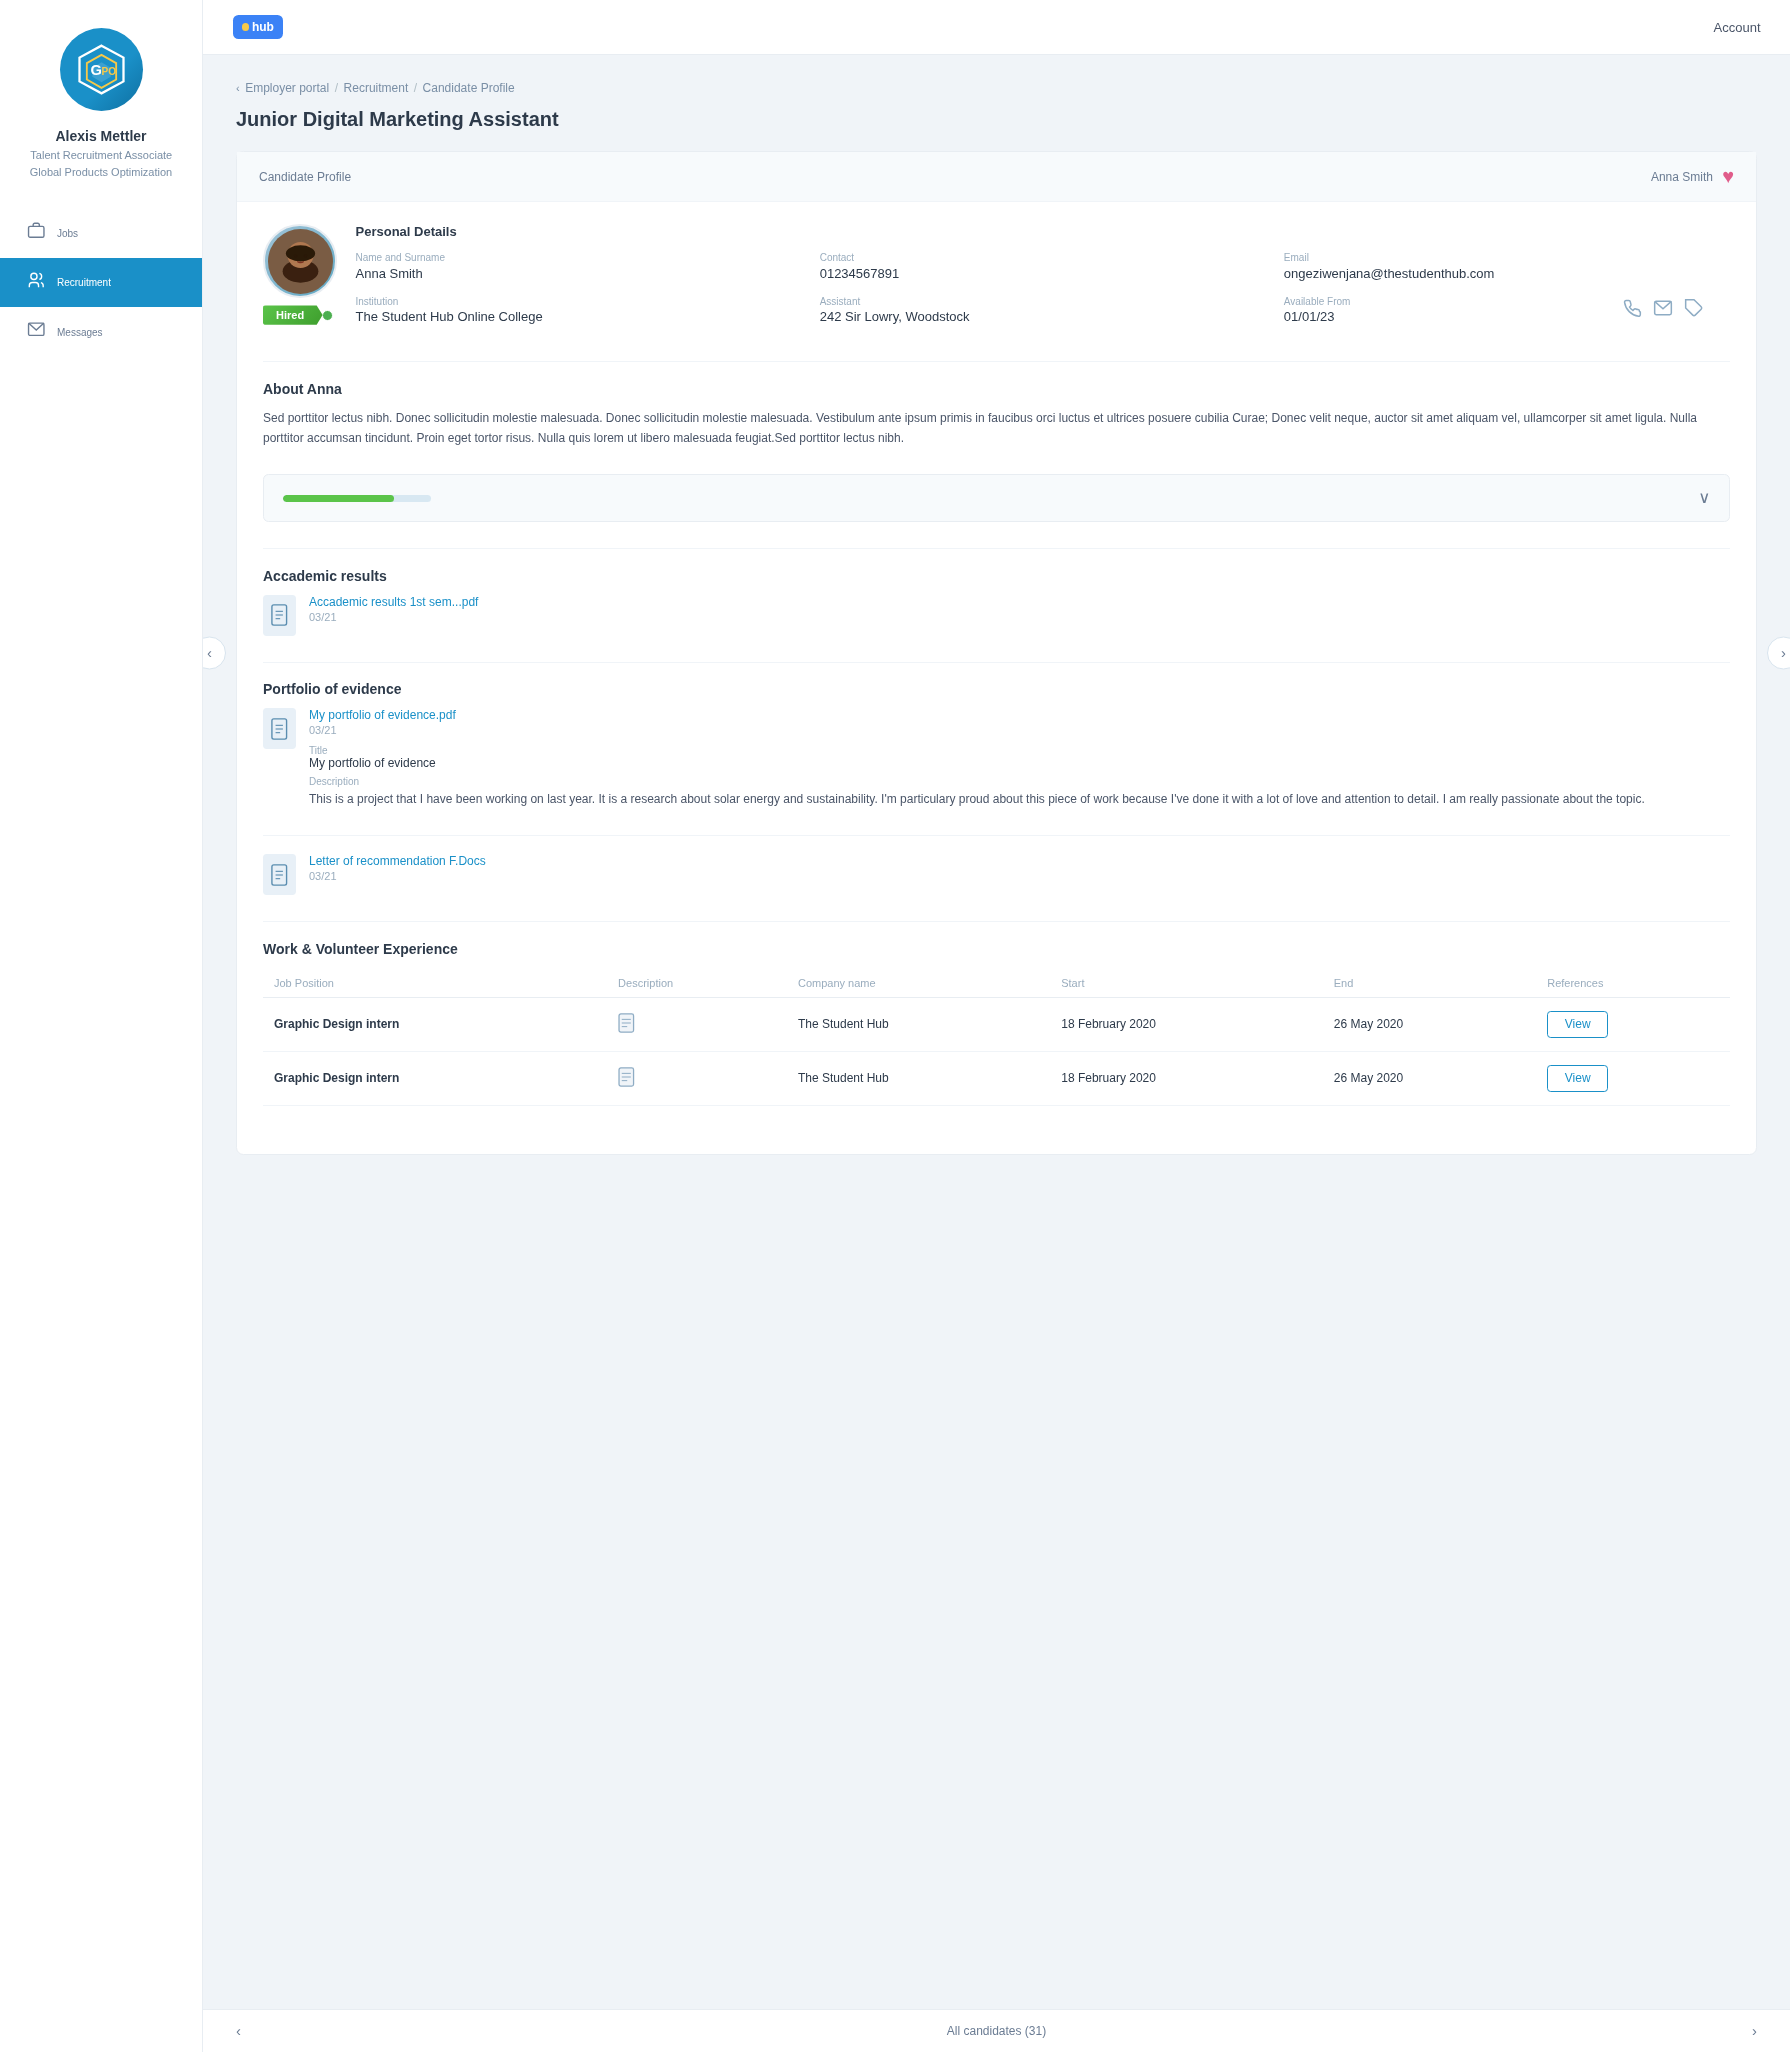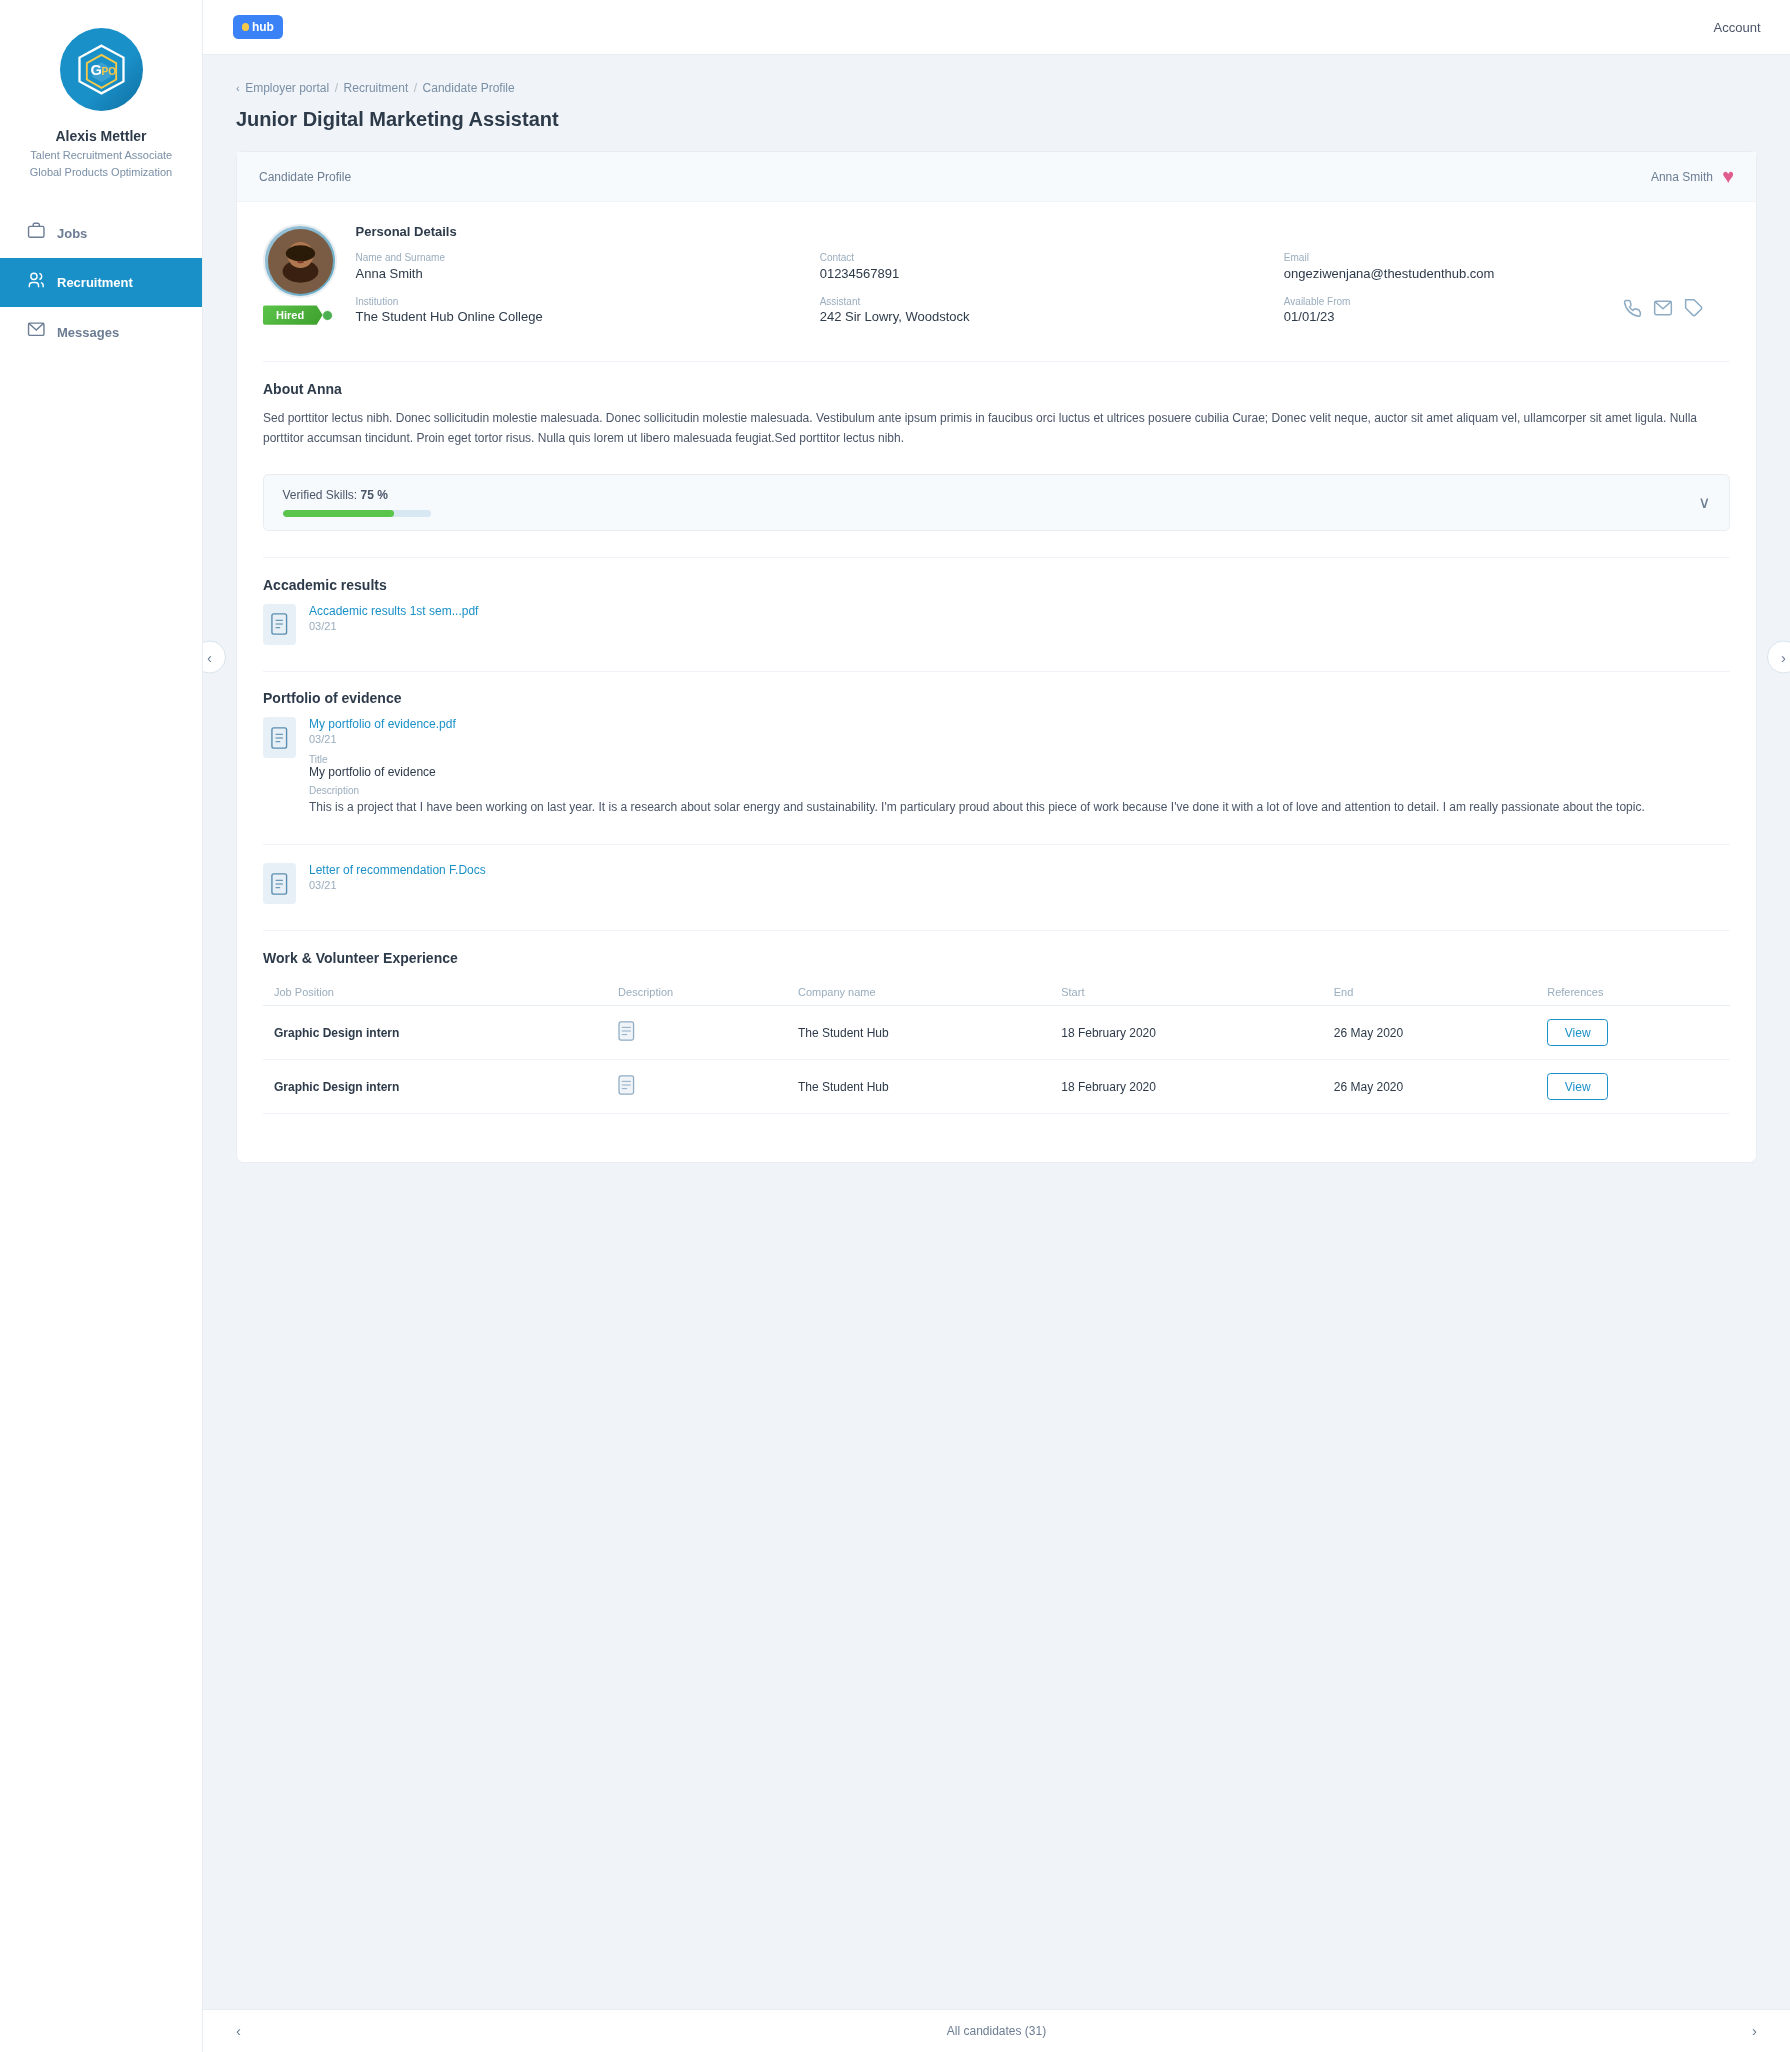--- a/index.html
+++ b/index.html
@@ -32,24 +32,23 @@
     }
     .sidebar-logo svg { width: 55px; height: 55px; }
     .sidebar-name { font-weight: 600; font-size: 14px; color: #2d3a4a; margin-bottom: 3.7px; }
     .sidebar-role { font-size: 11px; color: #7a8fa6; text-align: right; line-height: 1.5; margin-bottom: 28px; }
     .sidebar-nav { width: 100%; }
     .sidebar-nav-item {
       display: flex; align-items: center; gap: 11px;
       padding: 13px 26px;
       cursor: pointer;
       color: #6b7c93;
-      font-size: 13px;
+      font-size: 10px;
       border-radius: 0;
       transition: background 0.15s;
-      font-weight: bold;
     }
     .sidebar-nav-item.active {
       background: #1a90c8;
       color: #fff;
     }
     .sidebar-nav-item.active .nav-icon { color: #fff; }
     .nav-icon { font-size: 16.6px; width: 20px; text-align: center; }
 
     
     .main-area {
@@ -451,23 +450,20 @@
 
           <hr class="divider">
 
           <div class="doc-section">
             <div class="section-title">About Anna</div>
             <p class="about-text">Sed porttitor lectus nibh. Donec sollicitudin molestie malesuada. Donec sollicitudin molestie malesuada. Vestibulum ante ipsum primis in faucibus orci luctus et ultrices posuere cubilia Curae; Donec velit neque, auctor sit amet aliquam vel, ullamcorper sit amet ligula. Nulla porttitor accumsan tincidunt. Proin eget tortor risus. Nulla quis lorem ut libero malesuada feugiat.Sed porttitor lectus nibh.</p>
           </div>
 
           <div class="verified-skills-bar">
             <div class="skills-left">
-              <div class="skills-label">
-                <span>Verified Skills: </span><strong>75 %</strong>
-              </div>
               <div class="skills-progress-track">
                 <div class="skills-progress-fill" style="width:75%"></div>
               </div>
             </div>
             <span class="chevron-down">∨</span>
           </div>
 
           <hr class="divider">
 
           <div class="doc-section">

